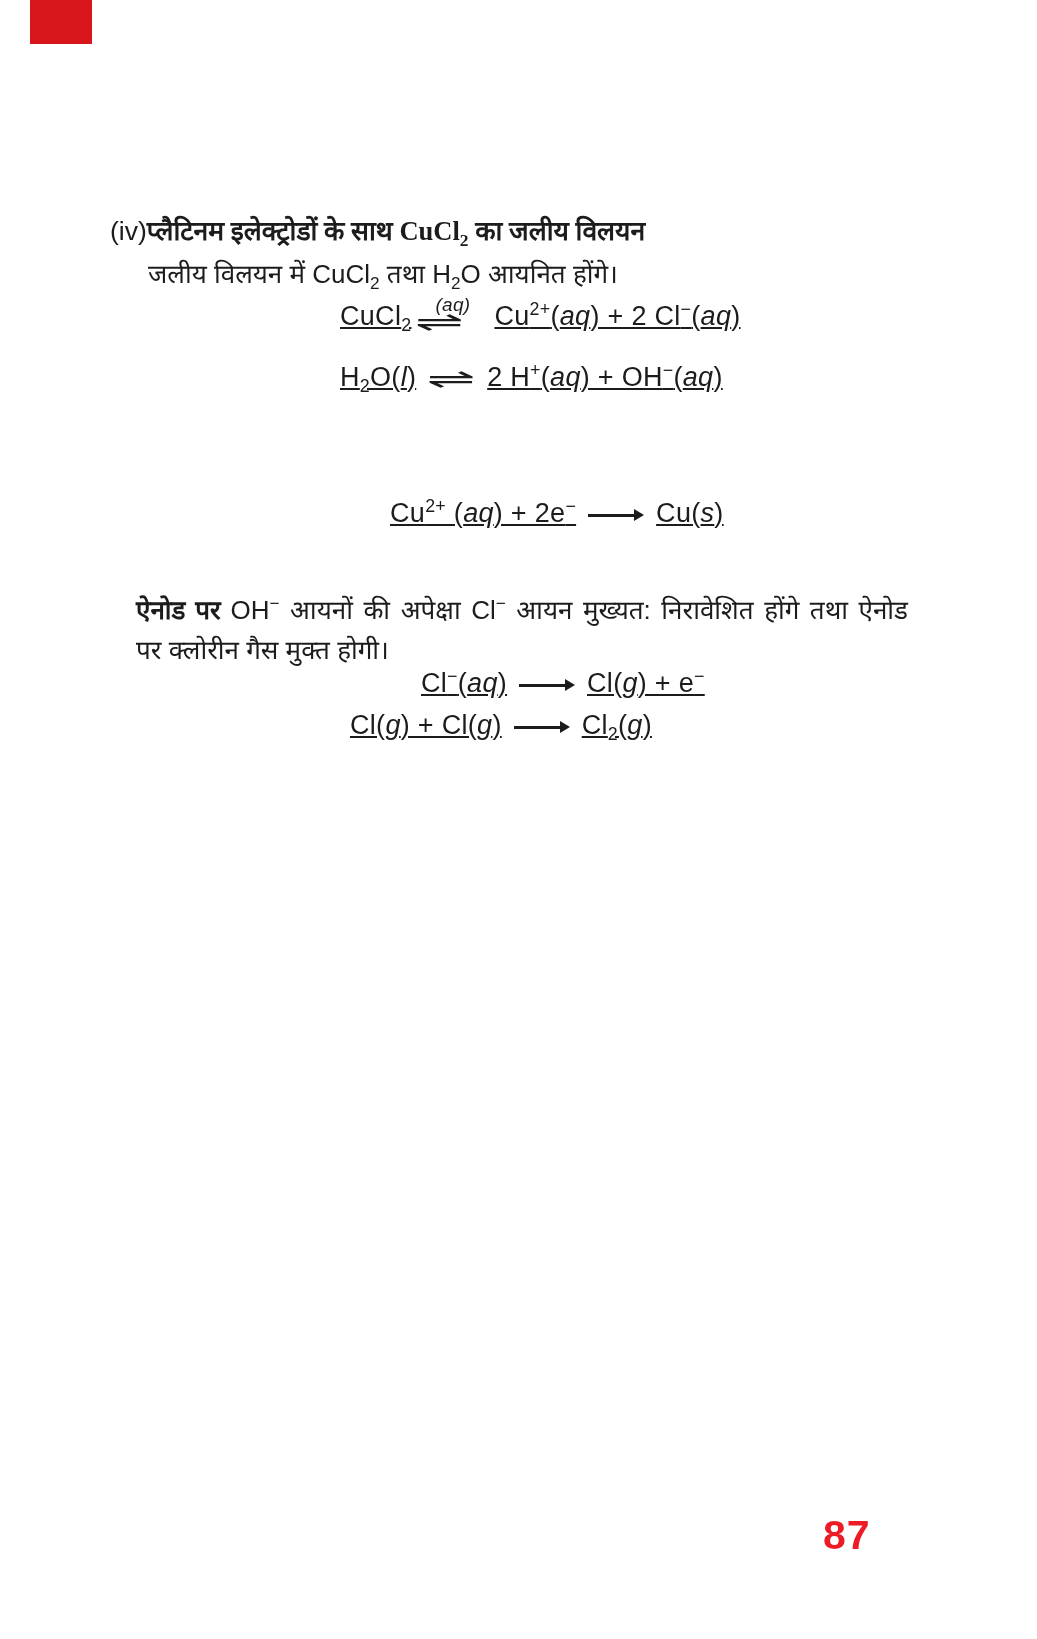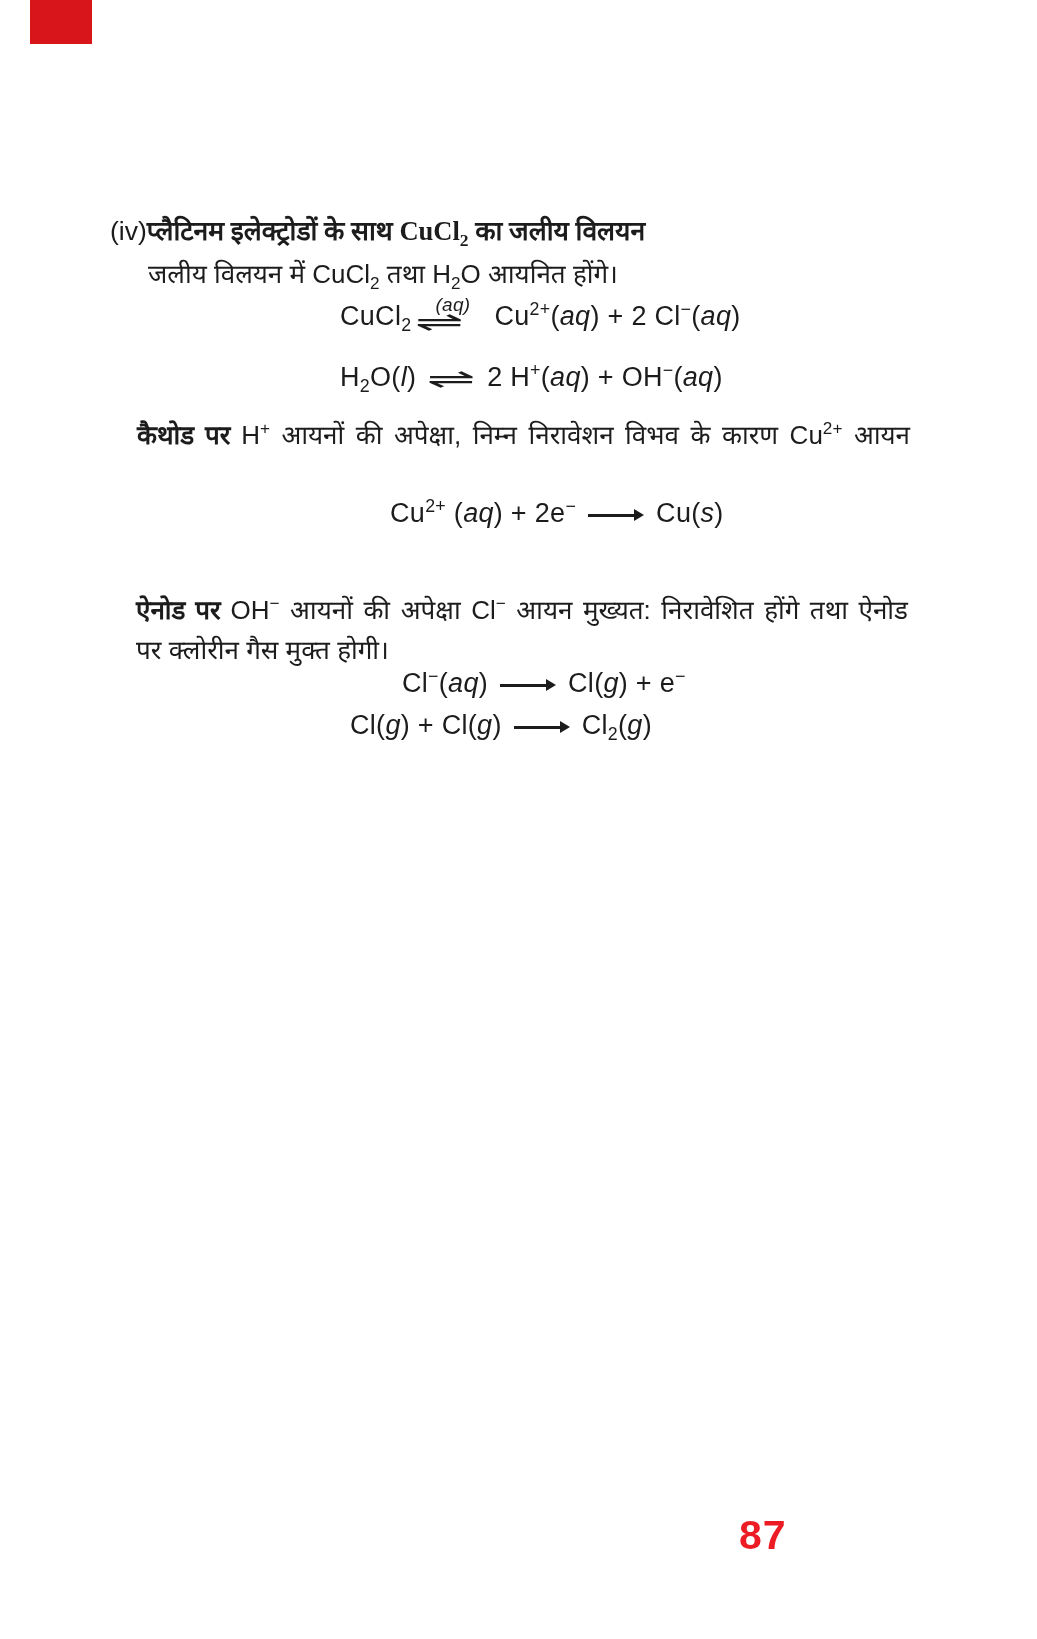--- a/index.html
+++ b/index.html
@@ -12,63 +12,62 @@
   body{
     width:1037px;height:1639px;position:relative;overflow:hidden;
     background:var(--paper);
     color:var(--ink);
     font-family:"Liberation Sans","DejaVu Sans",sans-serif;
   }
   .abs{position:absolute;}
   .dev{font-size:26px;line-height:38px;white-space:nowrap;}
   .bd{font-weight:bold;font-family:Liberation Serif, serif;}
   .it{font-style:italic;}
-  .eq{font-size:27px;white-space:nowrap;letter-spacing:0.3px;}
+  .eq{font-size:27px;white-space:nowrap;letter-spacing:0.3px;text-decoration:underline;}
   sup{font-size:0.66em;line-height:0;}
   sub{font-size:0.66em;line-height:0;}
   .justify{text-align:justify;text-align-last:justify;}
   
   .rarrow{display:inline-block;width:56px;height:18px;position:relative;vertical-align:middle;margin:0 12px;}
   .rarrow::before{content:"";position:absolute;left:0;top:8px;width:49px;height:3px;background:var(--ink);}
   .rarrow::after{content:"";position:absolute;right:0;top:3px;width:0;height:0;
     border-left:10px solid var(--ink);border-top:6px solid transparent;border-bottom:6px solid transparent;}
   
   .eqarrow{display:inline-block;text-align:left;vertical-align:-6px;margin:0 24px;}
   .eqlabel{display:block;font-size:19px;line-height:16px;font-style:italic;transform:translateY(3px);}
   .harpoons{display:block;transform:scaleX(2.15);line-height:24px;font-size:27px;font-family:"DejaVu Sans",sans-serif;}
   .eqarrow.nolabel{vertical-align:-2px;}
   .corner{position:absolute;left:30px;top:0;width:62px;height:44px;background:var(--corner-red);}
-  .pageno{position:absolute;left:739px;top:1512px;font-size:41px;font-weight:bold;color:var(--pageno-red);letter-spacing:1px;}
+  .pageno{position:absolute;left:823px;top:1512px;font-size:41px;font-weight:bold;color:var(--pageno-red);letter-spacing:1px;}
   .heading-row{display:flex;gap:0;align-items:flex-start;font-size:26.5px;line-height:38px;white-space:nowrap;}
 </style>
 </head>
 <body>
 
 <div style="position:absolute;inset:0;">
 
   <div class="corner"></div>
 
   <div class="abs heading-row" style="left:110px;top:212px;">
     <span>(iv)</span>
     <span class="bd"><span>प्लैटिनम इलेक्ट्रोडों के साथ </span><span>CuCl</span><sub>2</sub><span> का जलीय विलयन</span></span>
   </div>
 
   <div class="abs dev" style="left:148px;top:255px;"><span>जलीय विलयन में </span><span>CuCl</span><sub>2</sub><span> तथा </span><span>H</span><sub>2</sub><span>O आयनित होंगे।</span></div>
 
   <div class="abs eq" style="left:340px;top:294px;"><span>CuCl</span><sub>2</sub><span class="eqarrow"><span class="eqlabel">(aq)</span><span class="harpoons">⇌</span></span><span>Cu</span><sup>2+</sup><span>(</span><span class="it">aq</span><span>) + 2 Cl</span><sup>−</sup><span>(</span><span class="it">aq</span><span>)</span></div>
 
   <div class="abs eq" style="left:340px;top:362px;"><span>H</span><sub>2</sub><span>O(</span><span class="it">l</span><span>)</span><span class="eqarrow nolabel"><span class="harpoons">⇌</span></span><span>2 H</span><sup>+</sup><span>(</span><span class="it">aq</span><span>) + OH</span><sup>−</sup><span>(</span><span class="it">aq</span><span>)</span></div>
 
-  <div class="abs dev justify" style="left:137px;top:416px;width:773px;"><span class="bd">कैथोड पर </span><span>H</span><sup>+</sup><span> आयनों की अपेक्षा, निम्न निरावेशन विभव के कारण </span><span>Cu</span><sup>2+</sup><span> आयन</span></div>
 
   <div class="abs eq" style="left:390px;top:498px;text-align:right;"><span>Cu</span><sup>2+</sup><span> (</span><span class="it">aq</span><span>) + 2e</span><sup>−</sup><span class="rarrow"></span><span>Cu(</span><span class="it">s</span><span>)</span></div>
 
 
   <div class="abs dev" style="left:136px;top:631px;"><span>पर क्लोरीन गैस मुक्त होगी।</span></div>
   <div class="abs dev justify" style="left:136px;top:591px;width:772px;"><span class="bd">ऐनोड पर </span><span>OH</span><sup>−</sup><span> आयनों की अपेक्षा </span><span>Cl</span><sup>−</sup><span> आयन मुख्यत: निरावेशित होंगे तथा ऐनोड</span></div>
 
-  <div class="abs eq" style="left:402px;top:668px;text-align:center;"><span>Cl</span><sup>−</sup><span>(</span><span class="it">aq</span><span>)</span><span class="rarrow"></span><span>Cl(</span><span class="it">g</span><span>) + e</span><sup>−</sup></div>
+  <div class="abs eq" style="left:421px;top:668px;text-align:center;"><span>Cl</span><sup>−</sup><span>(</span><span class="it">aq</span><span>)</span><span class="rarrow"></span><span>Cl(</span><span class="it">g</span><span>) + e</span><sup>−</sup></div>
 
   <div class="abs eq" style="left:350px;top:710px;"><span>Cl(</span><span class="it">g</span><span>) + Cl(</span><span class="it">g</span><span>)</span><span class="rarrow"></span><span>Cl</span><sub>2</sub><span>(</span><span class="it">g</span><span>)</span></div>
 
   <div class="pageno">87</div>
 
 </div>
 
 </body></html>

